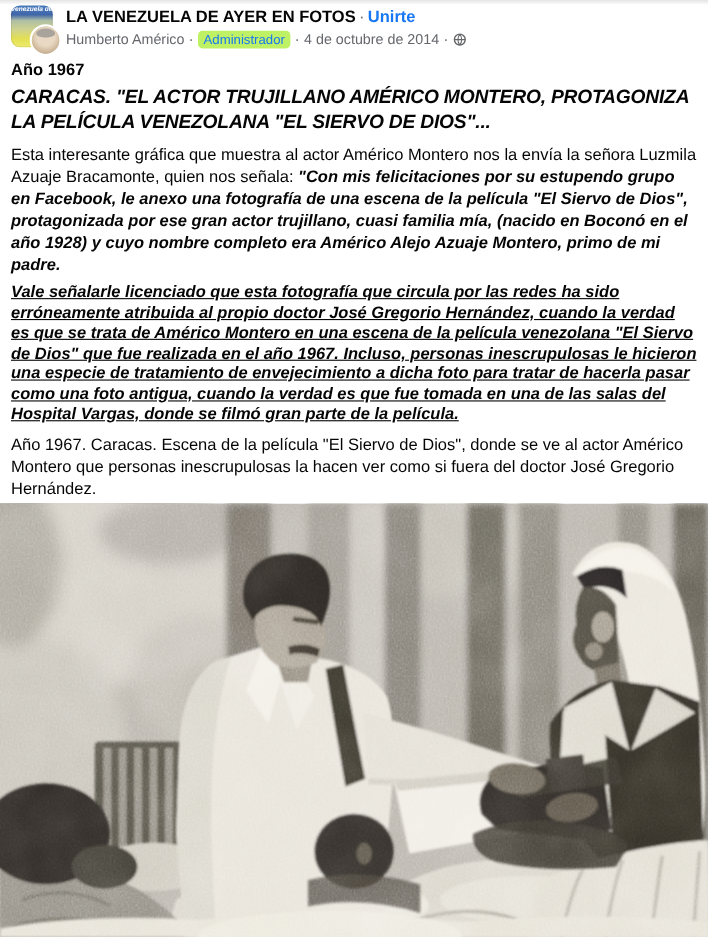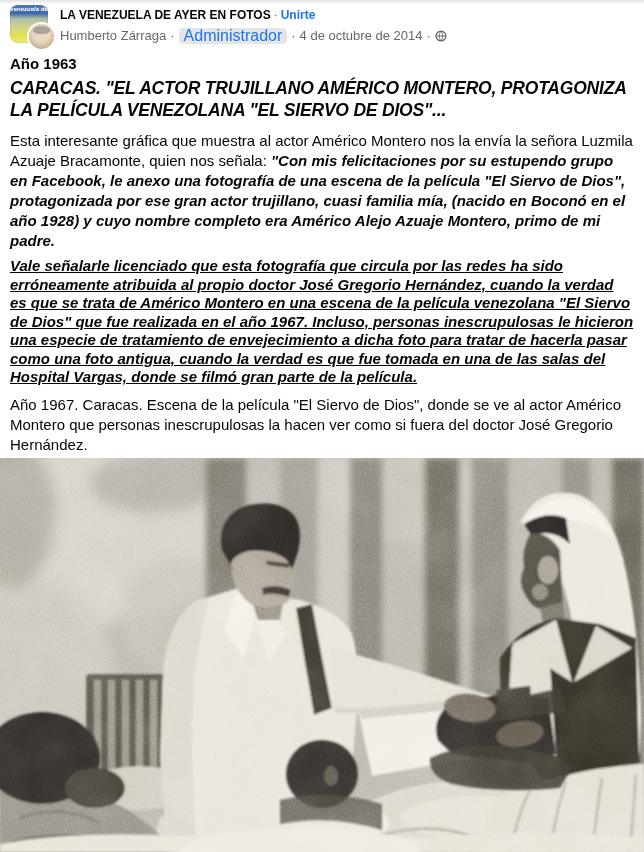--- a/index.html
+++ b/index.html
@@ -31,28 +31,28 @@
   .avatar-face{
     position:absolute;right:-2px;bottom:-2px;width:25px;height:25px;border-radius:50%;
     background:radial-gradient(circle at 50% 38%, #e9d9c4 0 40%, #cdb699 70%, #a8927a 100%);
     box-shadow:0 0 0 2px #fff;
   }
   .avatar-face::before{
     content:"";position:absolute;left:4px;top:2px;width:17px;height:8px;border-radius:50% 50% 40% 40%;
     background:#9e9a94;opacity:.85;
   }
   .header-lines{flex:1 1 auto;min-width:0;padding-top:1px;}
-  .hline1{font-size:12px;line-height:19px;color:#050505;font-weight:700;white-space:nowrap;}
+  .hline1{font-size:15px;line-height:19px;color:#050505;font-weight:700;white-space:nowrap;}
   .hline1 .dot{color:#65676b;font-weight:400;margin:0 3px;}
   .join-link{color:#1877f2;font-weight:700;cursor:pointer;text-decoration:none;}
   .hline2{font-size:13px;line-height:17px;color:#65676b;margin-top:2px;display:flex;align-items:center;white-space:nowrap;}
   .hline2 .dot{margin:0 4px;color:#65676b;}
   .author{cursor:pointer;}
   .role-badge{
-    background:#e5e5e5;color:#1877f2;font-size:16px;line-height:16px;
+    background:#bef264;color:#1877f2;font-size:12px;line-height:16px;
     padding:0 5px;border-radius:4px;font-weight:400;text-align:right;
   }
   .globe{width:12px;height:12px;display:inline-block;vertical-align:middle;}
   
   .post-body{
     position:absolute;top:53px;left:10px;width:624px;color:#050505;font-size:15px;
   }
   .post-body p{margin:0;}
   .p-bold{font-weight:700;line-height:21px;margin-bottom:3px !important;}
   .p-bold2{font-weight:700;line-height:21px;margin-bottom:7px !important;}
@@ -81,36 +81,36 @@
     <div class="avatar-square">
       <span class="avatar-banner">venezuela de</span>
     </div>
     <div class="avatar-face"></div>
   </div>
   <div class="header-lines">
     <div class="hline1">
       <span>LA VENEZUELA DE AYER EN FOTOS</span><span class="dot">·</span><a class="join-link">Unirte</a>
     </div>
     <div class="hline2">
-      <span class="author">Humberto Zárraga</span>
+      <span class="author">Humberto Américo</span>
       <span class="dot">·</span>
       <span class="role-badge">Administrador</span>
       <span class="dot">·</span>
       <span>4 de octubre de 2014</span>
       <span class="dot">·</span>
       <svg class="globe" viewBox="0 0 16 16">
         <circle cx="8" cy="8" r="6.6" fill="none" stroke="#65676b" stroke-width="1.7"></circle>
         <path d="M1.6 8 H14.4 M8 1.6 C11 4 11 12 8 14.4 M8 1.6 C5 4 5 12 8 14.4" fill="none" stroke="#65676b" stroke-width="1.3"></path>
       </svg>
     </div>
   </div>
 </div>
 
 <div class="post-body">
-  <p class="p-bold">Año 1963</p>
+  <p class="p-bold">Año 1967</p>
   <p class="headline">CARACAS. "EL ACTOR TRUJILLANO AMÉRICO MONTERO, PROTAGONIZA LA PELÍCULA VENEZOLANA "EL SIERVO DE DIOS"...</p>
   <p class="p-reg"><span>Esta interesante gráfica que muestra al actor Américo Montero nos la envía la señora Luzmila Azuaje Bracamonte, quien nos señala: </span><span class="quote">"Con mis felicitaciones por su estupendo grupo en Facebook, le anexo una fotografía de una escena de la película "El Siervo de Dios", protagonizada por ese gran actor trujillano, cuasi familia mía, (nacido en Boconó en el año 1928) y cuyo nombre completo era Américo Alejo Azuaje Montero, primo de mi padre.</span></p>
   <p class="p-quote">Vale señalarle licenciado que esta fotografía que circula por las redes ha sido erróneamente atribuida al propio doctor José Gregorio Hernández, cuando la verdad es que se trata de Américo Montero en una escena de la película venezolana "El Siervo de Dios" que fue realizada en el año 1967. Incluso, personas inescrupulosas le hicieron una especie de tratamiento de envejecimiento a dicha foto para tratar de hacerla pasar como una foto antigua, cuando la verdad es que fue tomada en una de las salas del Hospital Vargas, donde se filmó gran parte de la película.</p>
   <p class="p-last">Año 1967. Caracas. Escena de la película "El Siervo de Dios", donde se ve al actor Américo Montero que personas inescrupulosas la hacen ver como si fuera del doctor José Gregorio Hernández.</p>
 </div>
 
 <div class="post-photo">
   <svg viewBox="0 0 644 394" preserveAspectRatio="none">
     <defs>
       <filter id="blur6" x="-40%" y="-40%" width="180%" height="180%">

